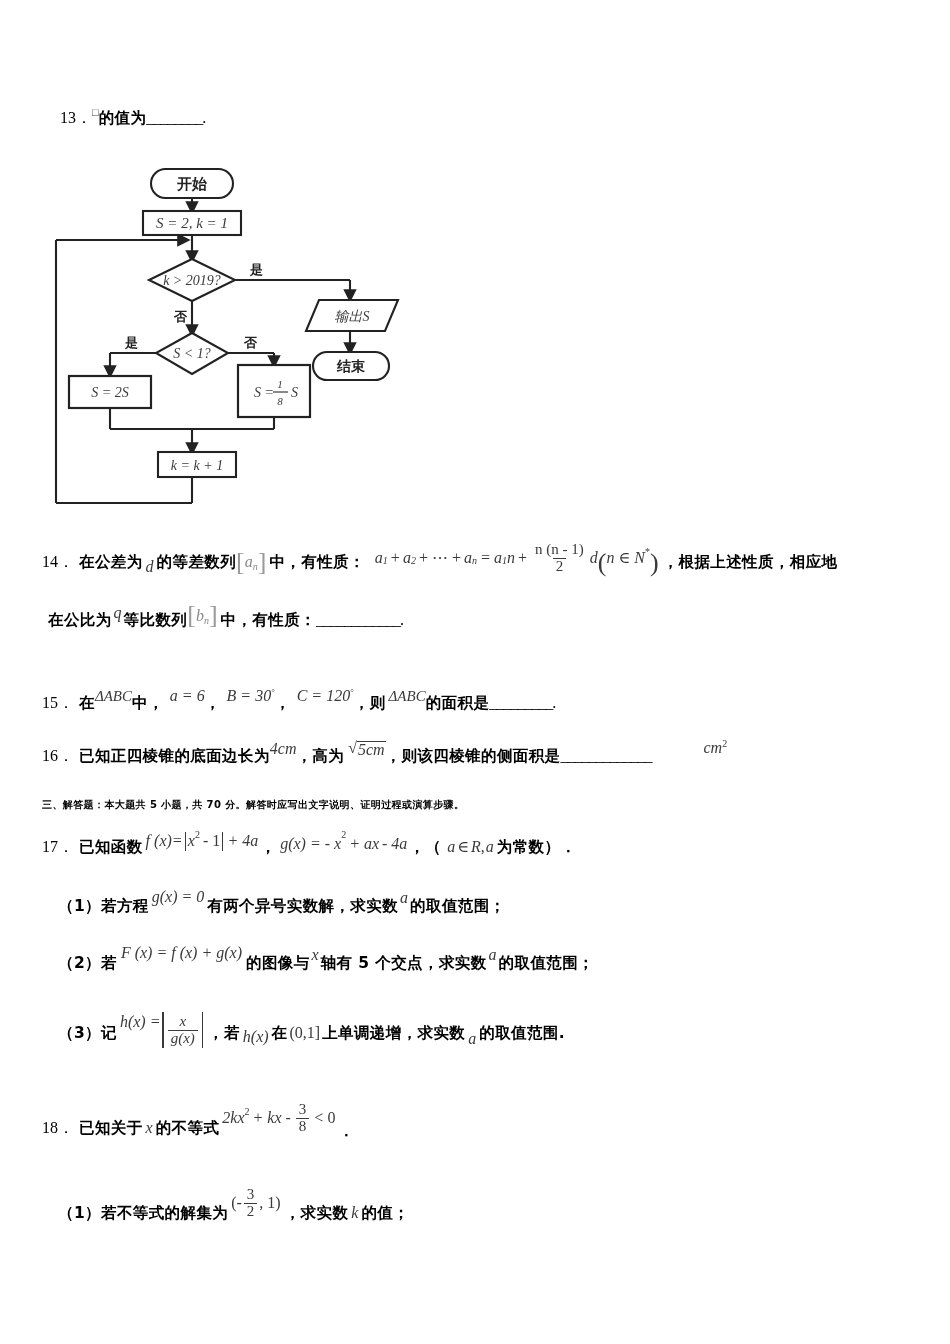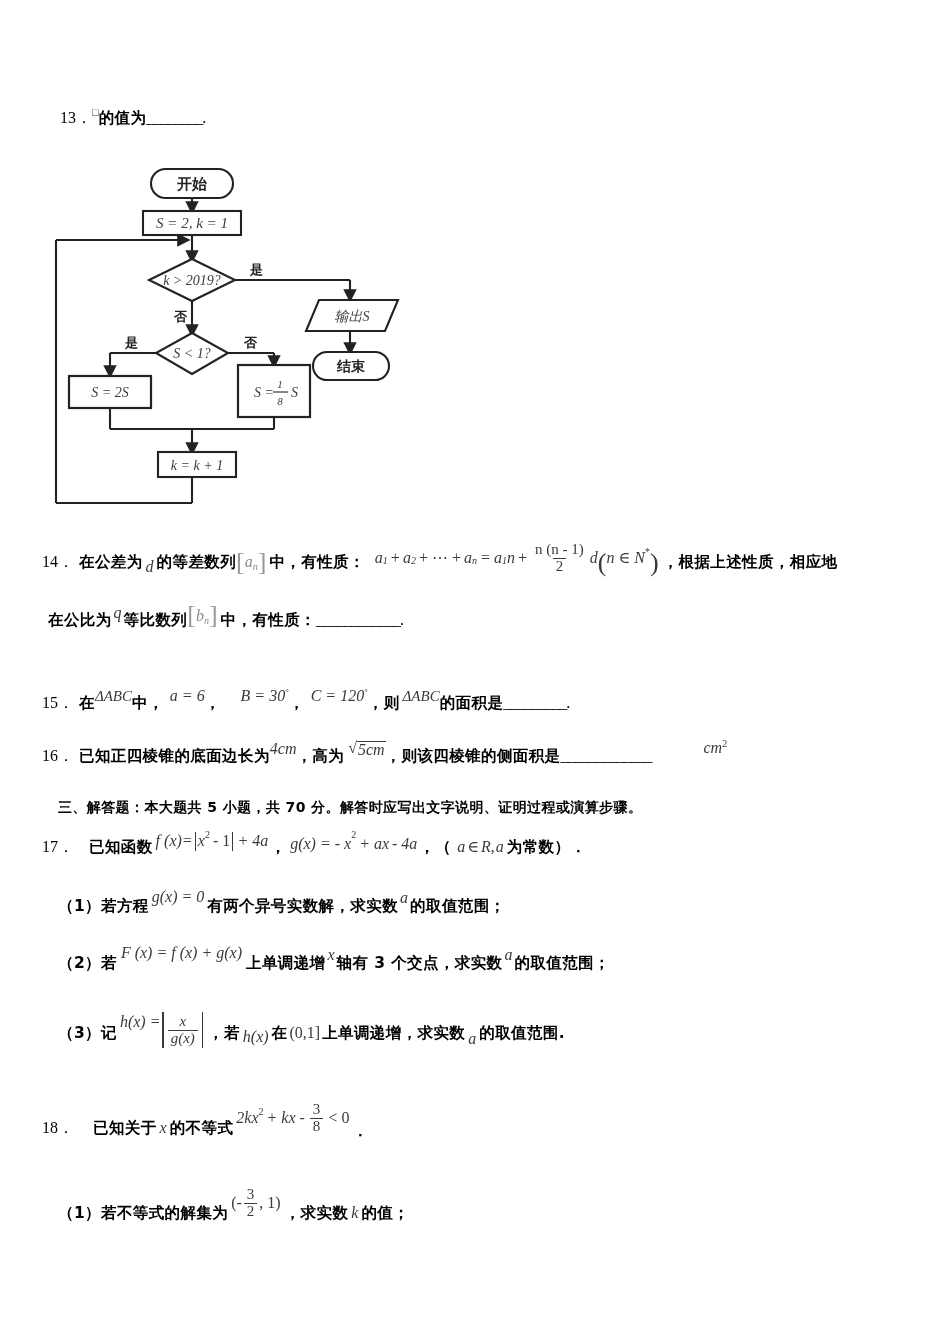--- a/index.html
+++ b/index.html
@@ -307,21 +307,21 @@
     <span class="num">.</span>
   </div>
 
   <div class="qline" style="left:42px; top:695px;">
     <span class="num">15．</span>
     <span class="cn" style="margin-left:5px;">在</span>
     <span class="mi raise" style="font-size:15px;">ΔABC</span>
     <span class="cn">中，</span>
     <span class="mi raise" style="margin-left:6px;">a = 6</span>
     <span class="cn">，</span>
-    <span class="mi raise" style="margin-left:20px;font-style:italic;">B = 30</span>
+    <span class="mi raise" style="margin-left:6px;font-style:italic;">B = 30</span>
     <span class="mn" style="font-size:9px; position:relative; top:-13px;">°</span>
     <span class="cn">，</span>
     <span class="mi raise" style="margin-left:6px;">C = 120</span>
     <span class="mn" style="font-size:9px; position:relative; top:-13px;">°</span>
     <span class="cn">，则</span>
     <span class="mi raise" style="font-size:15px; margin-left:3px;">ΔABC</span>
     <span class="cn">的面积是</span>
     <span class="num" style="letter-spacing:-1px;">_________</span>
     <span class="num">.</span>
   </div>
@@ -335,26 +335,26 @@
       <span class="rad">√</span>
       <span class="rad-body mi">5cm</span>
     </span>
     <span class="cn">，则该四棱锥的侧面积是</span>
     <span class="num" style="letter-spacing:-1px;">_____________</span>
     <span class="mi" style="margin-left:52px; position:relative; top:-8px;">cm</span>
     <span class="mn sup" style="top:-14px;">2</span>
   </div>
 
   <div class="qline" style="left:42px; top:800px;">
-    <span class="cn" style="font-size:14px;margin-left:16px;">三、解答题：本大题共 5 小题，共 70 分。解答时应写出文字说明、证明过程或演算步骤。</span>
+    <span class="cn" style="font-size:10px;">三、解答题：本大题共 5 小题，共 70 分。解答时应写出文字说明、证明过程或演算步骤。</span>
   </div>
 
   <div class="qline" style="left:42px; top:838px;">
     <span class="num">17．</span>
-    <span class="cn" style="margin-left:15px;">已知函数</span>
+    <span class="cn" style="margin-left:5px;">已知函数</span>
 
     <span style="display:inline-flex; align-items:center; position:relative; top:-6px; margin-left:3px;">
       <span class="mi">f (x)=</span>
       <span class="vbar" style="height:19px; align-self:center;"></span>
       <span class="mi">x</span>
       <span class="mn sup">2</span>
       <span class="mn" style="margin-left:3px;">- 1</span>
       <span class="vbar" style="height:19px; align-self:center;"></span>
       <span class="mn" style="margin-left:2px; font-style:italic;font-family:Liberation Serif, serif;">+ 4a</span>
     </span>
@@ -385,23 +385,23 @@
     <span class="mi raise" style="margin:0 3px; top:-9px;">g(x) = 0</span>
     <span class="cn">有两个异号实数解，求实数</span>
     <span class="mi raise" style="margin:0 2px; top:-8px;">a</span>
     <span class="cn">的取值范围；</span>
   </div>
 
   <div class="qline" style="left:58px; top:955px;">
     <span class="cn">（2）</span>
     <span class="cn">若</span>
     <span class="mi raise" style="margin:0 4px; top:-10px;">F (x) = f (x) + g(x)</span>
-    <span class="cn">上单调递增</span>
+    <span class="cn">的图像与</span>
     <span class="mi raise" style="margin:0 2px; top:-8px;">x</span>
-    <span class="cn">轴有 3 个交点，求实数</span>
+    <span class="cn">轴有 5 个交点，求实数</span>
     <span class="mi raise" style="margin:0 2px; top:-8px;">a</span>
     <span class="cn">的取值范围；</span>
   </div>
 
   <div class="qline" style="left:58px; top:1015px;">
     <span class="cn">（3）</span>
     <span class="cn">记</span>
     <span style="display:inline-flex; align-items:center; position:relative; top:-3px; margin-left:3px;">
       <span class="mi" style="position:relative; top:-8px;">h(x) =</span>
       <span class="vbar" style="height:36px;"></span>
@@ -415,21 +415,21 @@
     <span class="mi lower" style="margin:0 3px; top:4px;">h(x)</span>
     <span class="cn">在</span>
     <span class="mn" style="margin:0 2px;">(0,1]</span>
     <span class="cn">上单调递增，求实数</span>
     <span class="mi lower" style="margin:0 3px; top:6px;">a</span>
     <span class="cn">的取值范围.</span>
   </div>
 
   <div class="qline" style="left:42px; top:1112px;">
     <span class="num">18．</span>
-    <span class="cn" style="margin-left:19px;">已知关于</span>
+    <span class="cn" style="margin-left:5px;">已知关于</span>
     <span class="mi" style="margin:0 3px;">x</span>
     <span class="cn">的不等式</span>
     <span style="display:inline-flex; align-items:center; position:relative; top:-10px; margin-left:3px;">
       <span class="mn" style="font-style:italic;">2kx</span>
       <span class="mn sup">2</span>
       <span class="mn" style="margin:0 3px; font-style:italic;">+ kx -</span>
       <span class="frac">
         <span class="top">3</span>
         <span class="bot">8</span>
       </span>

